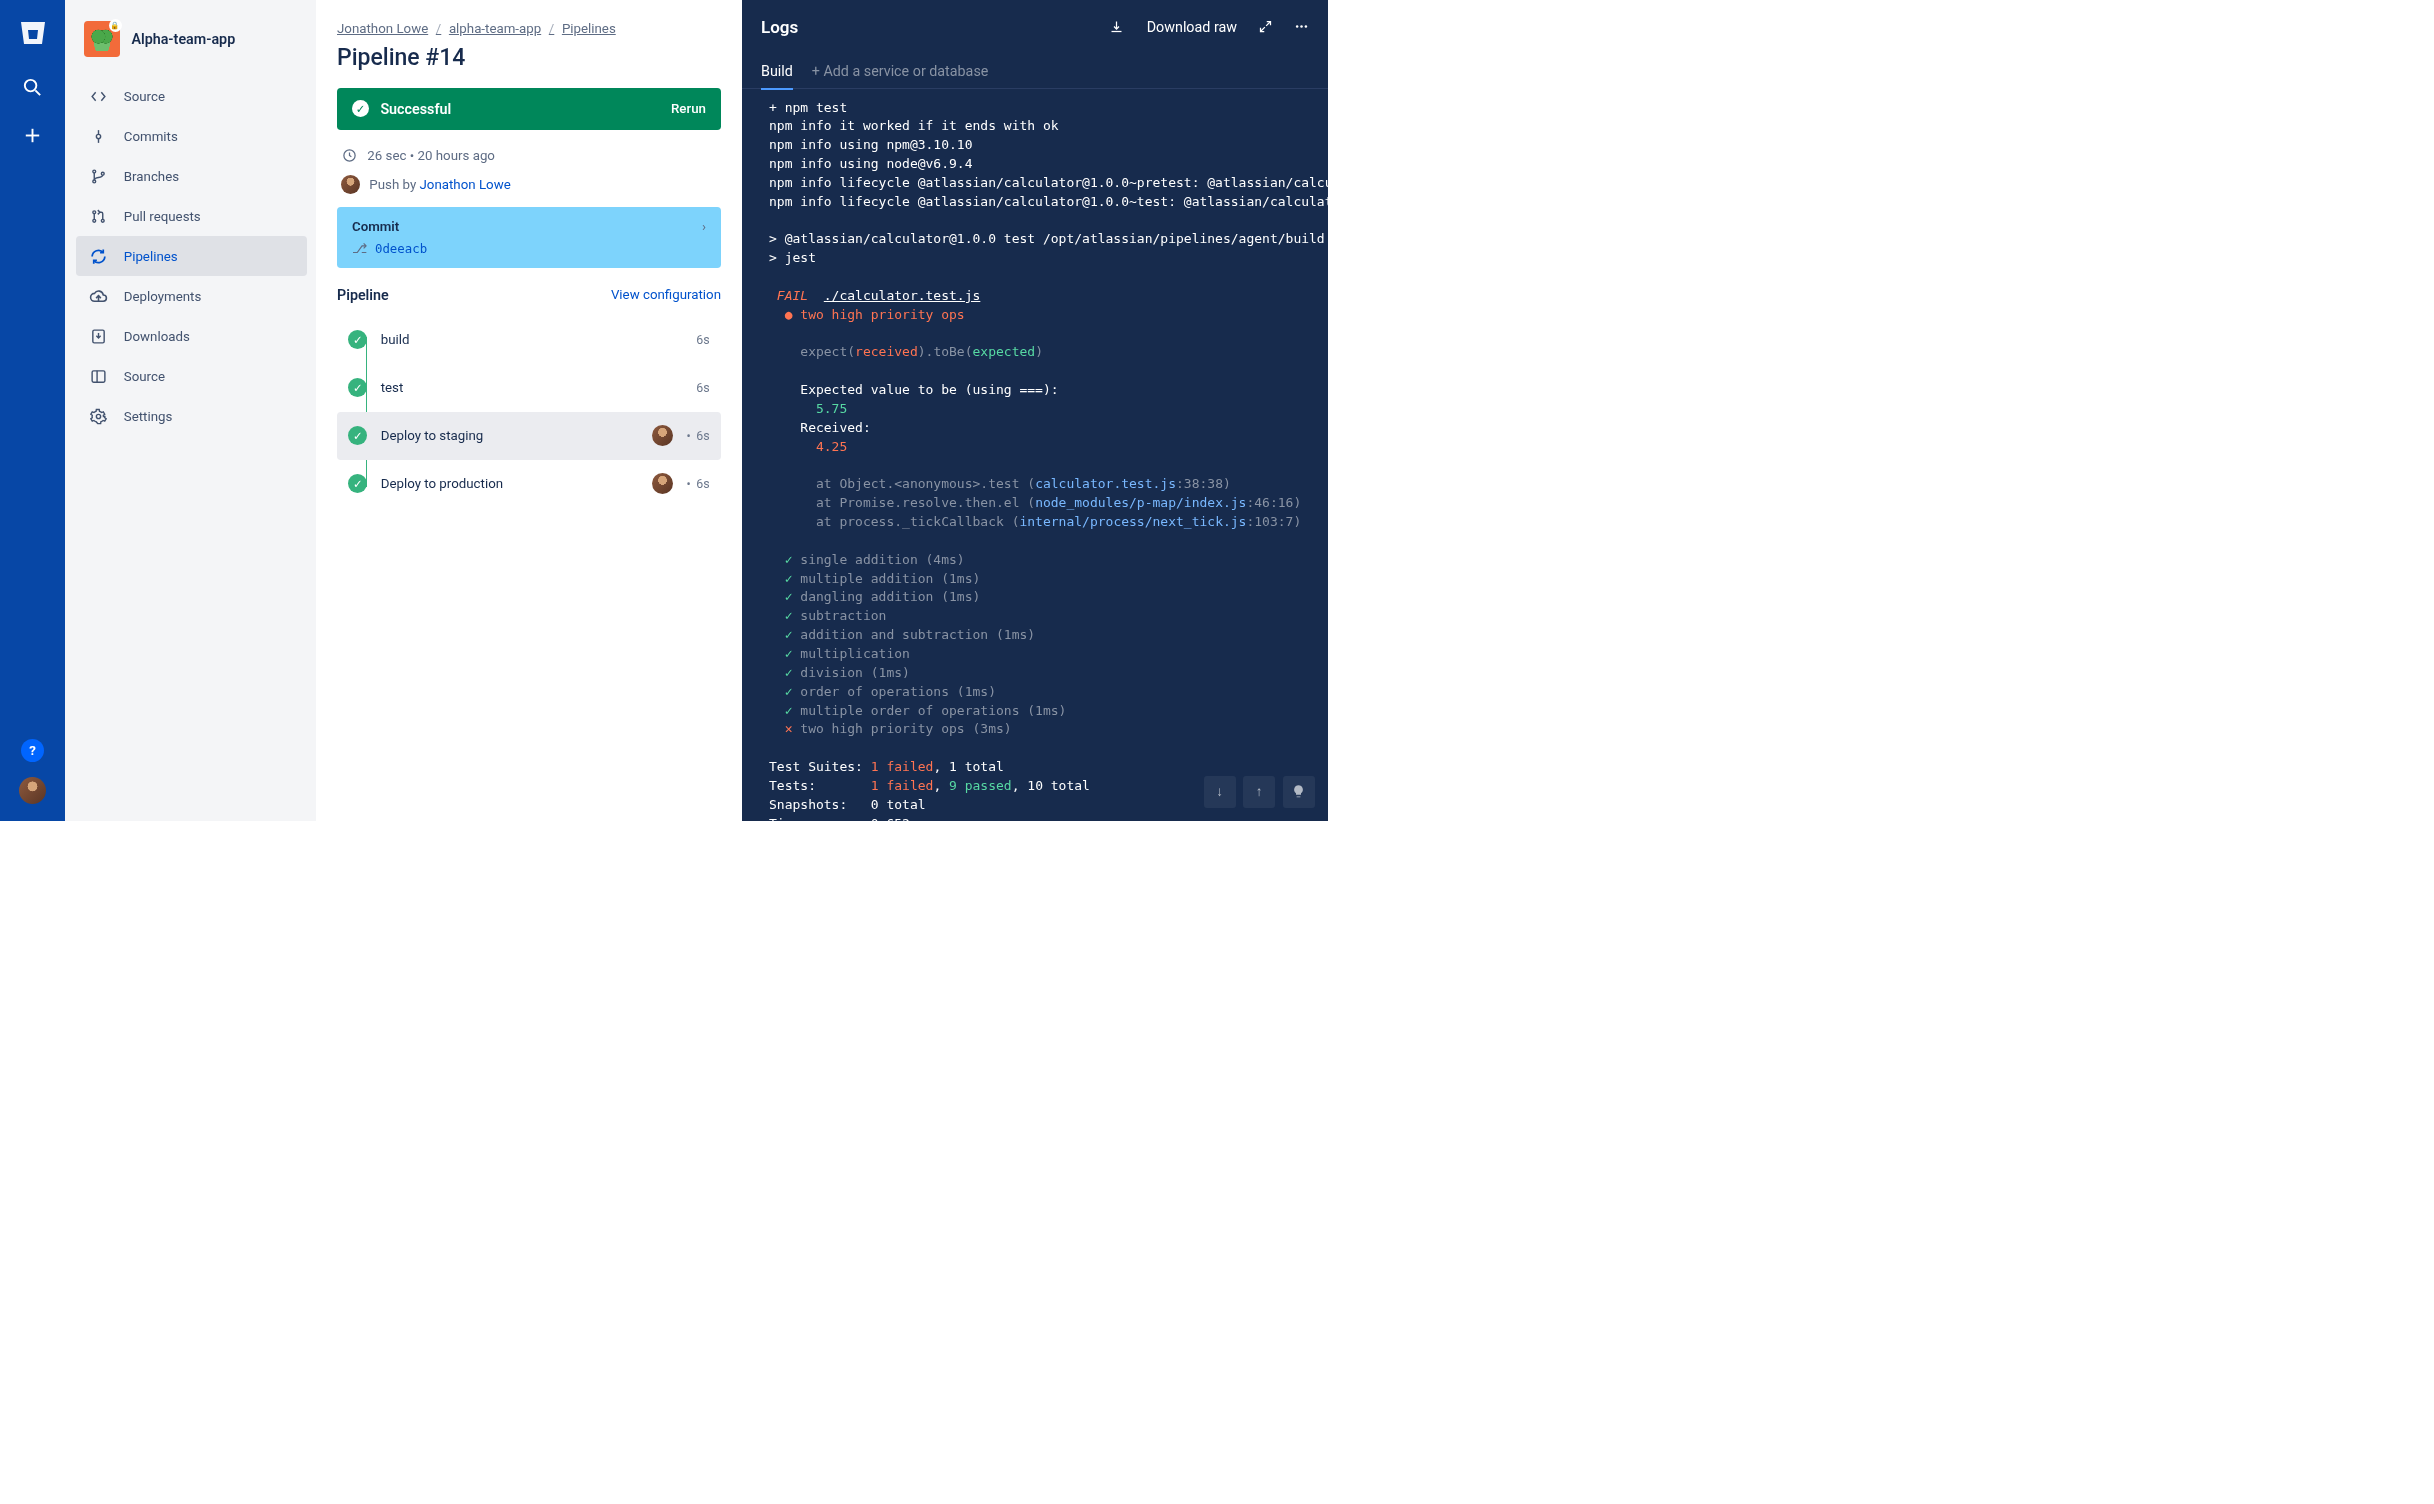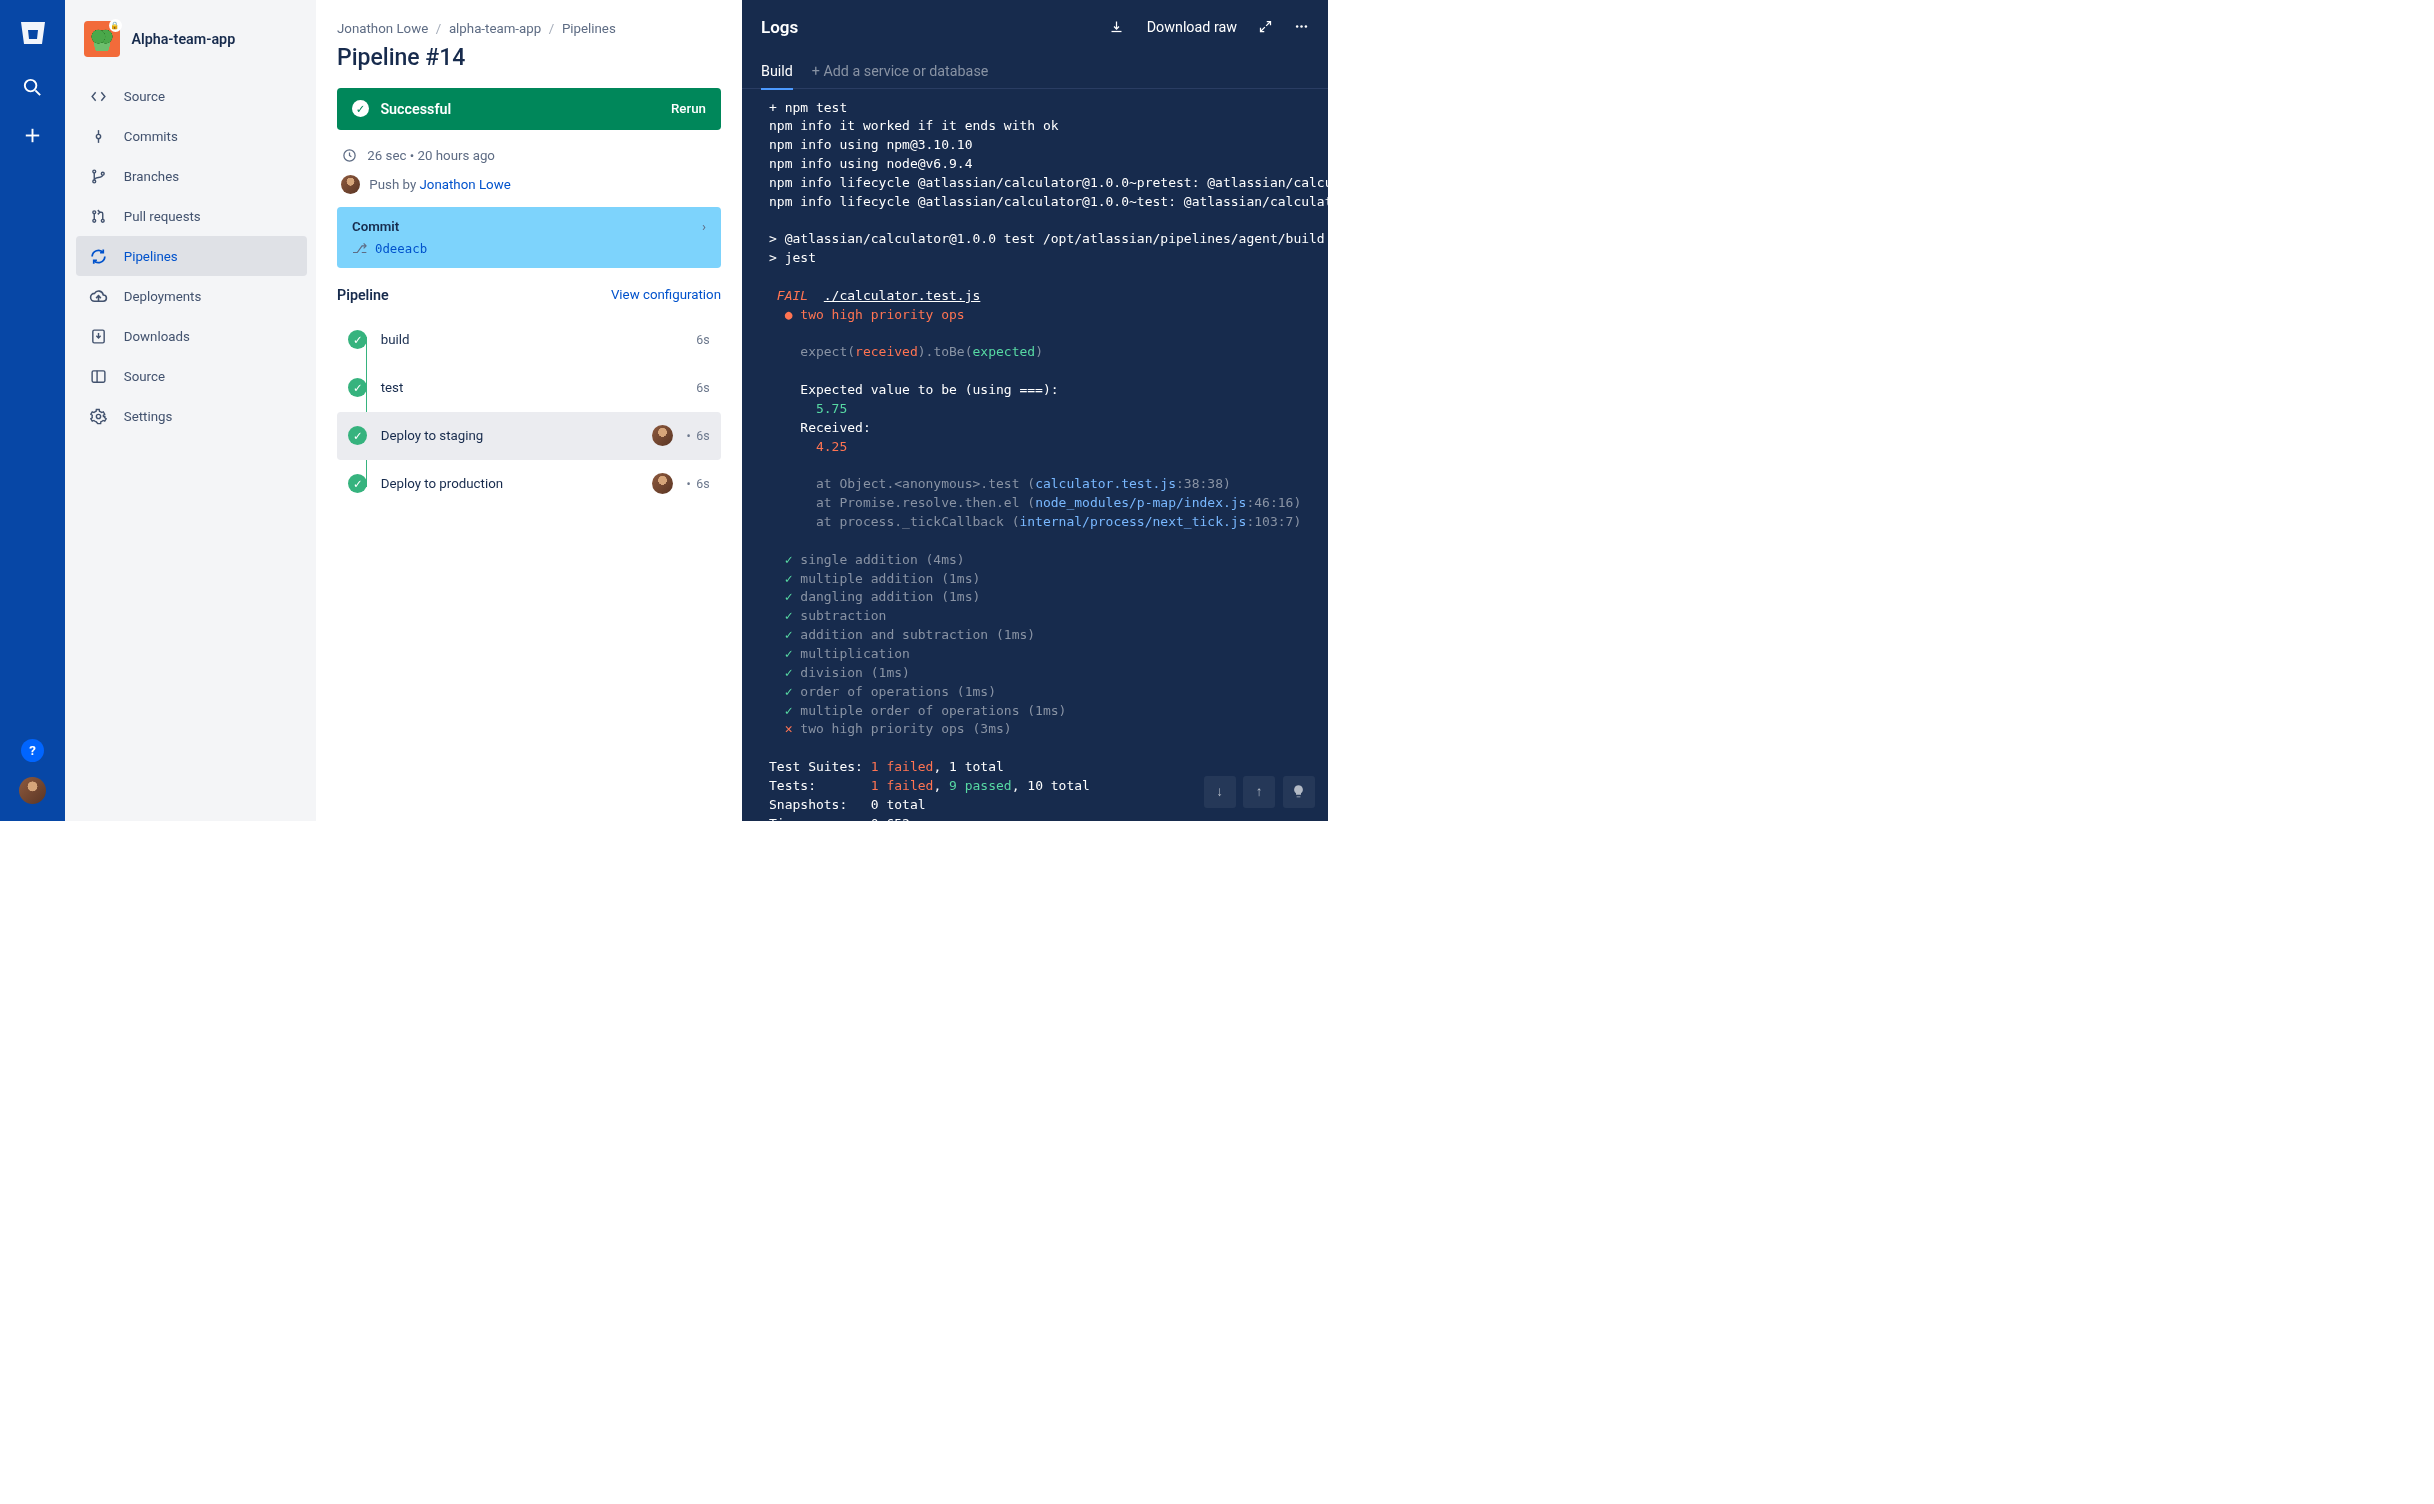--- a/index.html
+++ b/index.html
@@ -98,21 +98,21 @@
 .nav-item .nicon { width: 21px; height: 21px; margin-right: 15px; display:flex;align-items:center;justify-content:center;}
 .nav-item.active .nicon { color: #0052CC; }
 
 
 .main {
   width: 426px;
   padding: 21px 21px 0 21px;
   flex-shrink: 0;
   overflow-y: auto;
 }
-.breadcrumbs { color: #5E6C84; font-size: 13.3px; margin-bottom: 7.6px;}
+.breadcrumbs { color: #5E6C84; font-size: 13.3px; margin-bottom: 7.6px; text-decoration: underline;}
 .breadcrumbs .sep { margin: 0 7.6px; color: #A5ADBA;}
 .breadcrumbs span.crumb { cursor:pointer; }
 .page-title { font-size: 23px; font-weight: 500; margin-bottom: 17px; color:#172B4D;}
 
 .status-bar {
   background: #00875A;
   color: #fff;
   border-radius: 3.8px;
   height: 42px;
   display: flex; align-items: center;

